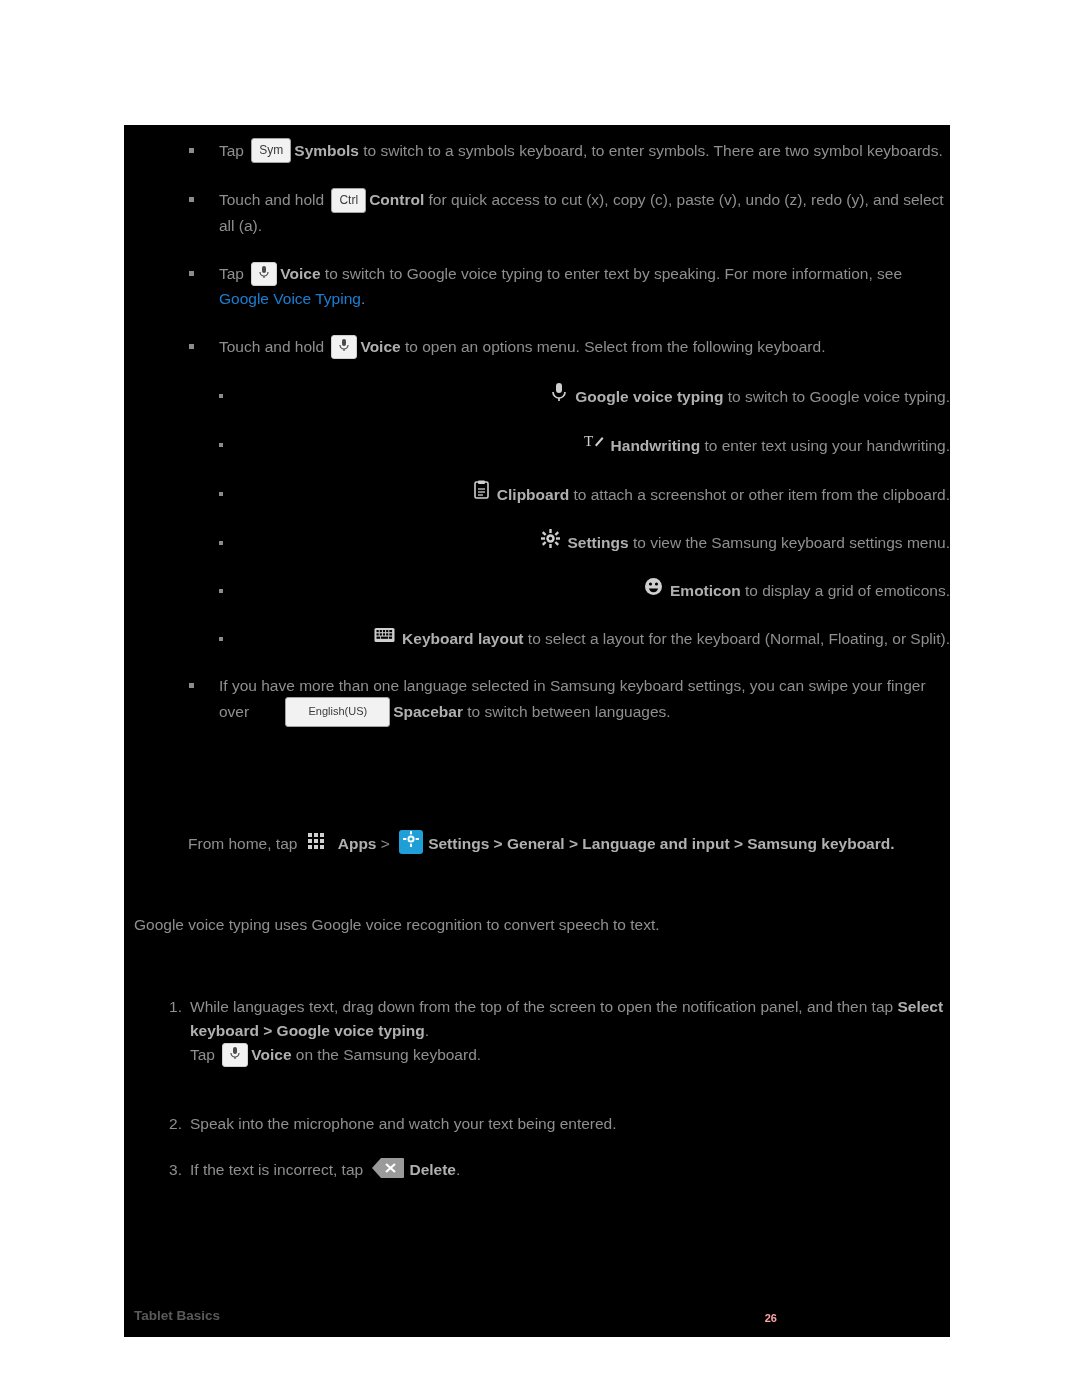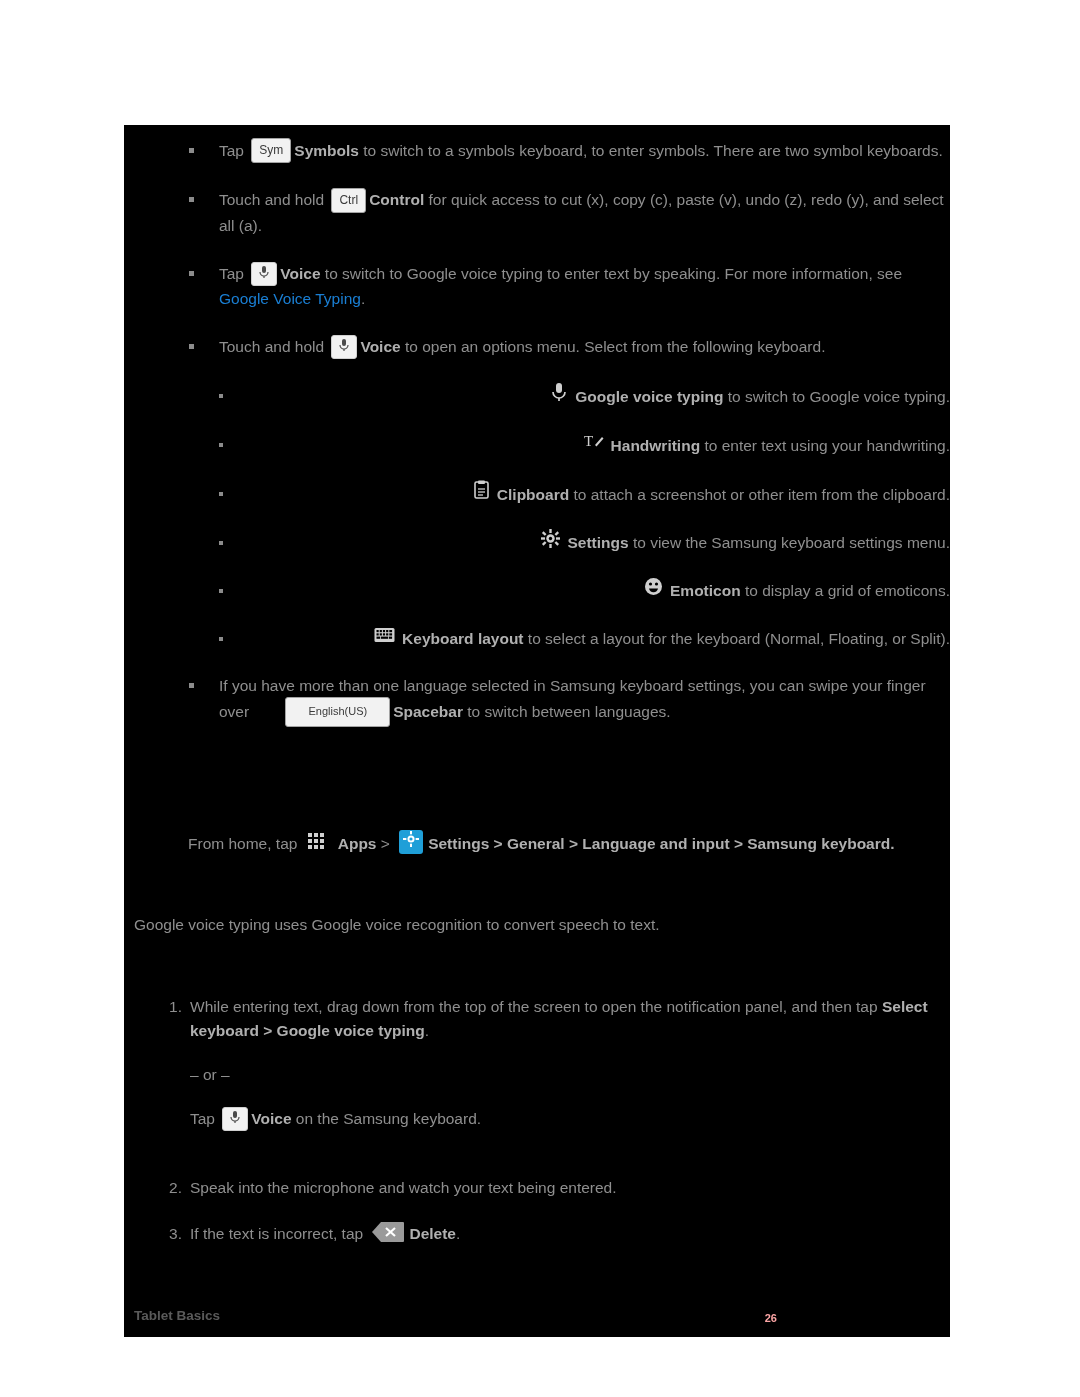--- a/index.html
+++ b/index.html
@@ -421,22 +421,21 @@
       <div class="spacer-lg" style="height:56px;"></div>
 
       <div class="para" style="margin-left:0; padding-left:10px; text-indent:0;">
         <span class="txt">Google voice typing uses Google voice recognition to convert speech to text.</span>
       </div>
 
       <div class="spacer-lg" style="height:58px;"></div>
 
       <ol class="nums">
         <li>
-          <span class="txt">While entering text, drag down from the top of the screen to open the notification panel, and then tap </span><span class="b">Select keyboard &gt; Google voice typing</span><span class="txt">.</span>
-          <div class="or-line" style="margin-left:0;">– or –</div>
+          <span class="txt">While languages text, drag down from the top of the screen to open the notification panel, and then tap </span><span class="b">Select keyboard &gt; Google voice typing</span><span class="txt">.</span>
           <div>
             <span class="txt">Tap</span>
             <span class="mic-key">
               <svg width="12" height="14" viewBox="0 0 12 14">
                   <rect x="4" y="1" width="4" height="7" rx="2" fill="#4a4a4a"></rect>
                   <path d="M2 7a4 4 0 0 0 8 0" stroke="#4a4a4a" stroke-width="1.2" fill="none"></path>
                   <line x1="6" y1="11" x2="6" y2="13" stroke="#4a4a4a" stroke-width="1.2"></line>
                 </svg>
             </span><span class="b">Voice</span><span class="txt"> on the Samsung keyboard.</span>
           </div>

